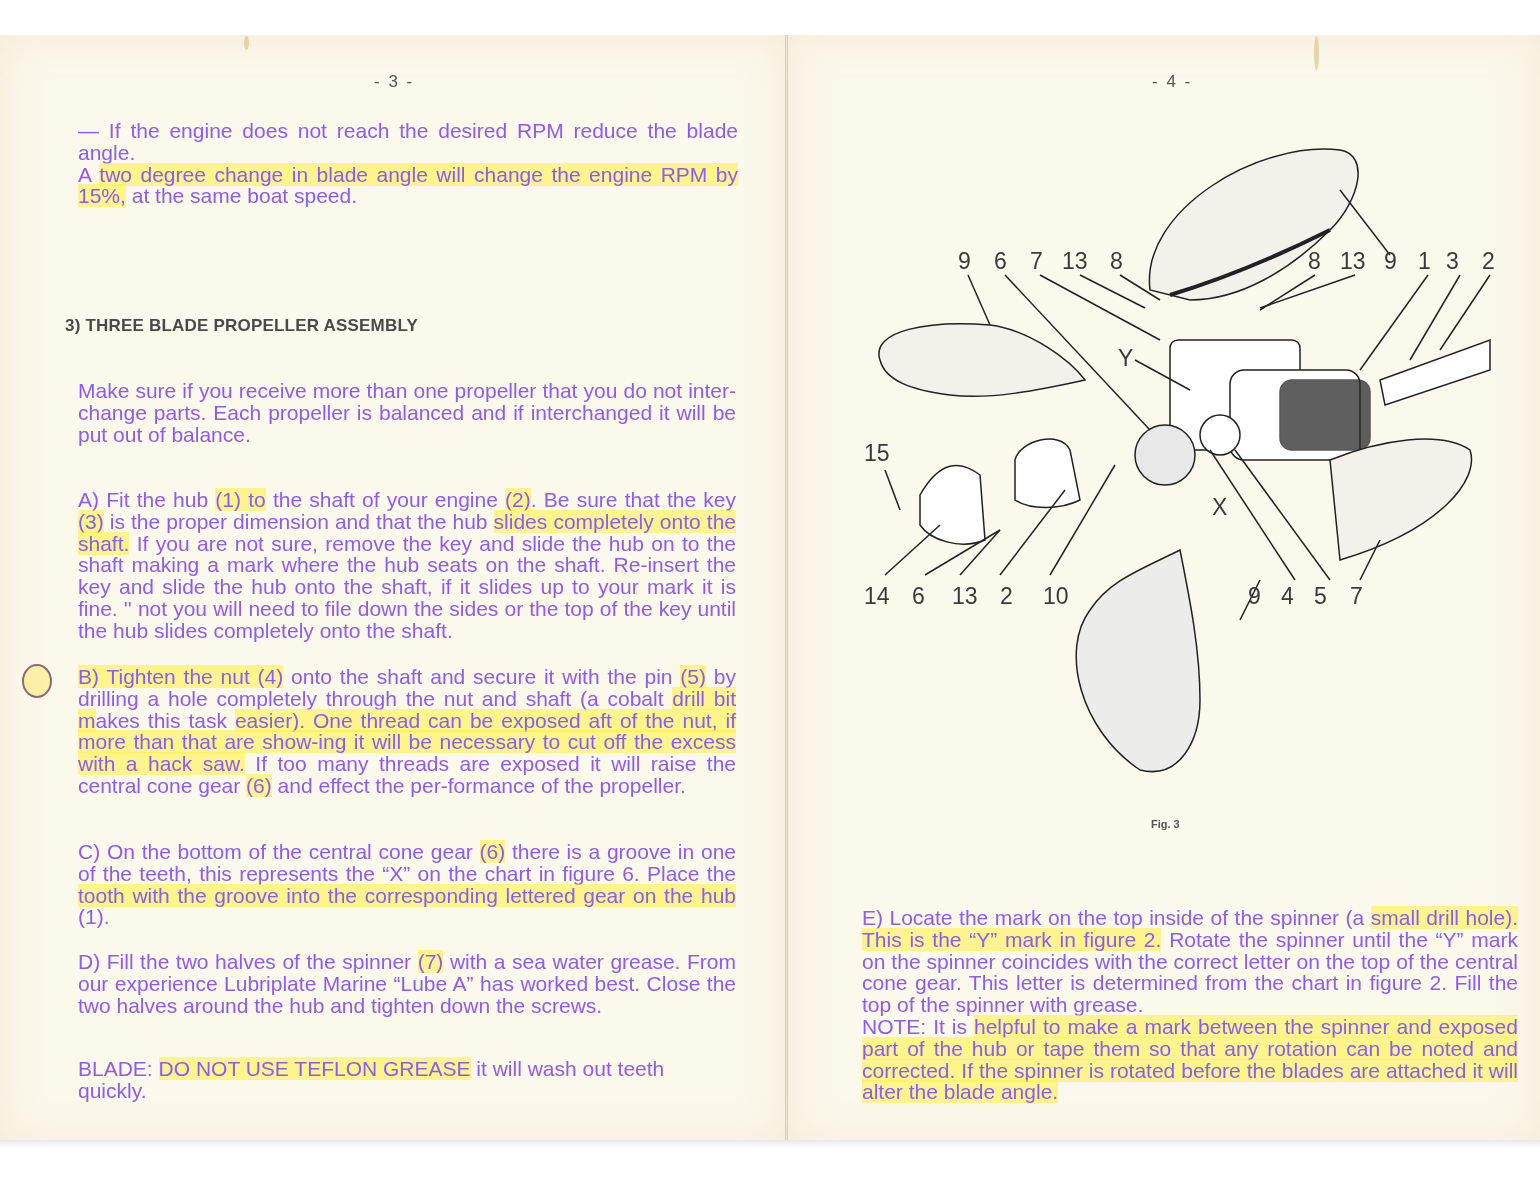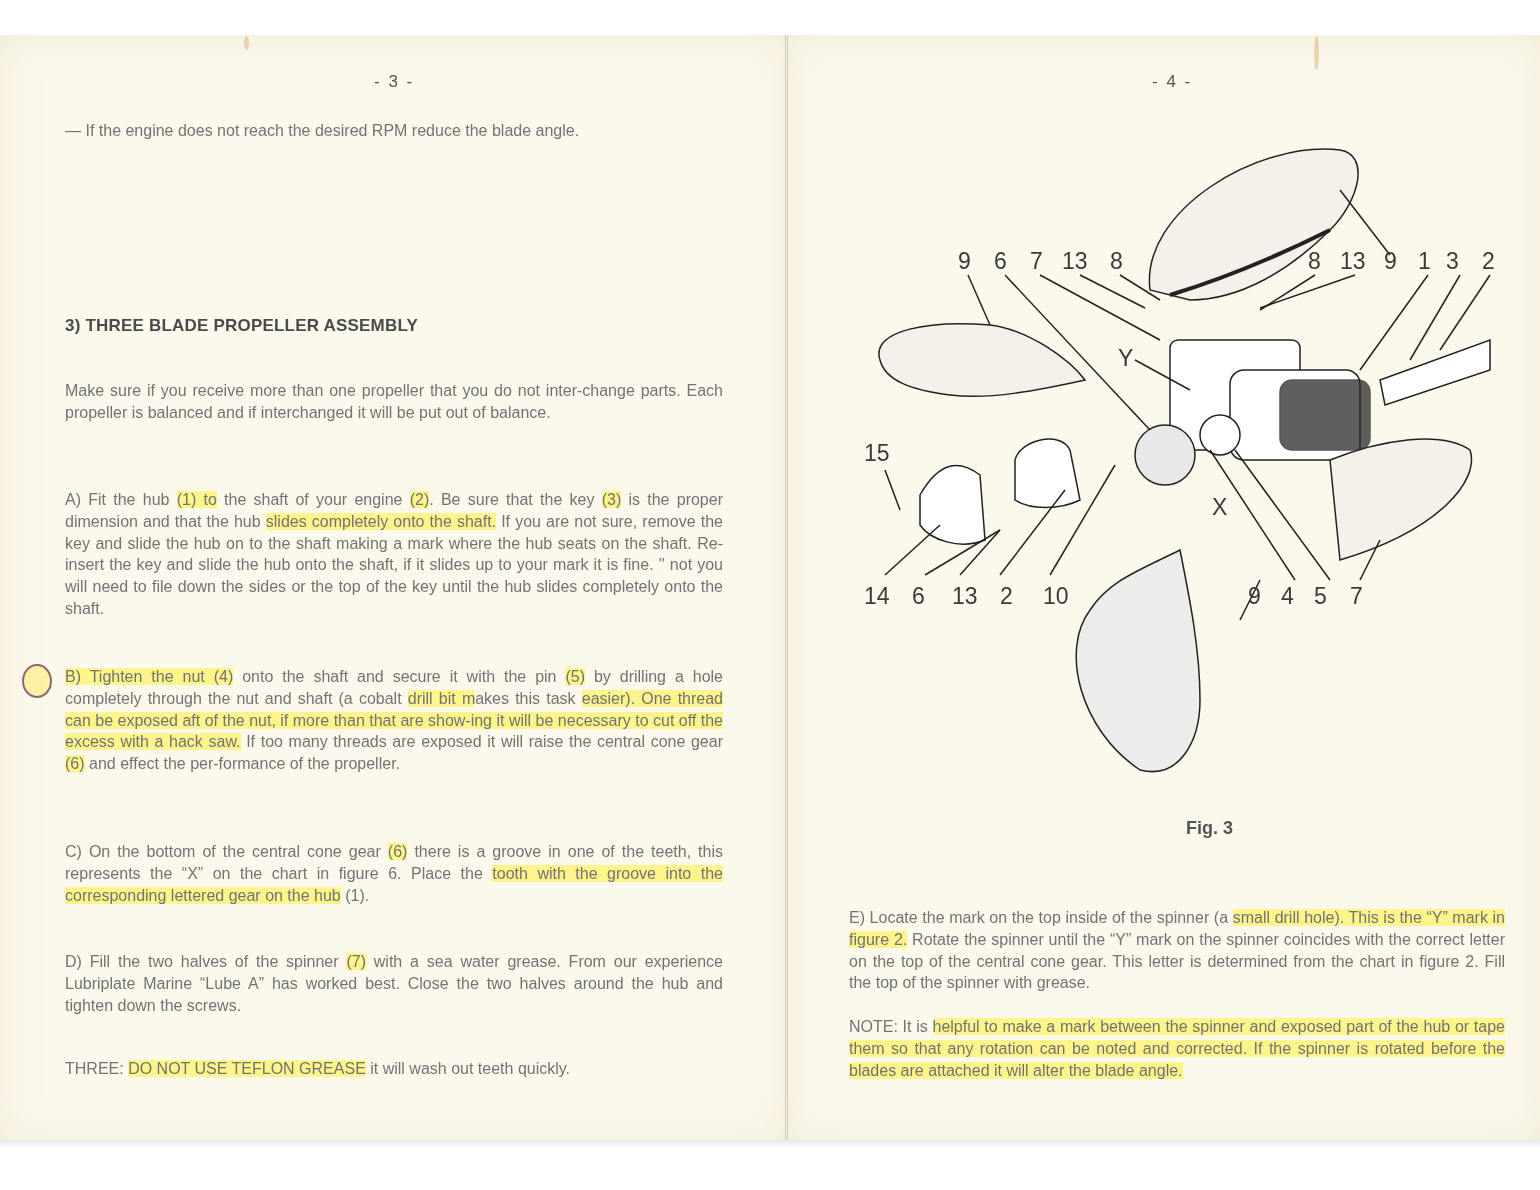--- a/index.html
+++ b/index.html
@@ -7,61 +7,62 @@
          font-family: "Liberation Sans", sans-serif; color: #4a4a4a; }
   .paper { position: absolute; top: 35px; height: 1108px; background: #fbf8ec;
            box-shadow: inset 0 0 40px rgba(220,200,150,0.25); }
   .paper.left { left: 0; width: 786px; }
   .paper.right { left: 788px; width: 752px; }
   .spine { position: absolute; left: 785px; top: 35px; width: 3px; height: 1108px;
            background: linear-gradient(90deg,#c8c2b0,#efe9d8,#c8c2b0); }
   .shadow-bottom { position: absolute; left: 0; top: 1140px; width: 1540px; height: 8px;
            background: linear-gradient(#e5e8ea,#ffffff); }
   .pageno { position: absolute; top: 72px; font-size: 17px; color: #555; letter-spacing: 2px; }
-  .txt { position: absolute; font-size: 16px; line-height: 21.8px; color: #737373;
-         text-align: justify; }
+  .txt { position: absolute; font-size: 21px; line-height: 21.8px; color: #8b5cf6;
+         text-align: justify; margin-left: 13px; }
   .txt p { margin: 0; }
   .hl { background: rgba(255, 240, 60, 0.55); }
   .heading { position: absolute; font-weight: bold; font-size: 17px; color: #4a4a4a; letter-spacing: 0.2px; }
-  .figcap { position: absolute; font-weight: bold; font-size: 18px; color: #555; margin-left: 35px; }
+  .figcap { position: absolute; font-weight: bold; font-size: 11px; color: #555; }
   .callout { position: absolute; font-size: 23px; color: #3a3a3a; }
   .stain { position: absolute; border-radius: 50%; background: rgba(200,150,60,0.35); }
 </style>
 </head>
 <body>
 
 <div class="paper left"></div>
 <div class="paper right"></div>
 <div class="spine"></div>
 <div class="shadow-bottom"></div>
 
 <div class="stain" style="left:244px;top:36px;width:5px;height:14px;"></div>
 <div class="stain" style="left:1314px;top:36px;width:5px;height:34px;"></div>
 
 <div class="pageno" style="left:374px;">- 3 -</div>
 
 <div class="txt" style="left:65px;top:120px;width:660px;">
   <p>— If the engine does not reach the desired RPM reduce the blade angle.</p>
+  <p><span>A </span><span class="hl">two degree change in blade angle will change the engine RPM by 15%,</span><span> at the same boat speed.</span></p>
 </div>
 
 <div class="heading" style="left:65px;top:316px;">3) THREE BLADE PROPELLER ASSEMBLY</div>
 
 <div class="txt" style="left:65px;top:380px;width:658px;">Make sure if you receive more than one propeller that you do not inter-change parts. Each propeller is balanced and if interchanged it will be put out of balance.</div>
 
 <div class="txt" style="left:65px;top:489px;width:658px;"><span>A)   Fit the hub </span><span class="hl">(1) to</span><span> the shaft of your engine </span><span class="hl">(2)</span><span>. Be sure that the key </span><span class="hl">(3)</span><span> is the proper dimension and that the hub </span><span class="hl">slides completely onto the shaft.</span><span> If you are not sure, remove the key and slide the hub on to the shaft making a mark where the hub seats on the shaft. Re-insert the key and slide the hub onto the shaft, if it slides up to your mark it is fine. '' not you will need to file down the sides or the top of the key until the hub slides completely onto the shaft.</span></div>
 
 <div style="position:absolute;left:22px;top:664px;width:26px;height:30px;border-radius:50%;border:2px solid #8a6a7a;background:rgba(255,230,60,0.4);"></div>
 
 <div class="txt" style="left:65px;top:666px;width:658px;"><span class="hl">B)   Tighten the nut </span><span class="hl">(4)</span><span> onto the shaft and secure it with the pin </span><span class="hl">(5)</span><span> by drilling a hole completely through the nut and shaft (a cobalt </span><span class="hl">drill bit m</span><span>akes this task </span><span class="hl">easier). One thread can be exposed aft of the nut, if more than that are show-ing it will be necessary to cut off the excess with a hack saw.</span><span> If too many threads are exposed it will raise the central cone gear </span><span class="hl">(6)</span><span> and effect the per-formance of the propeller.</span></div>
 
 <div class="txt" style="left:65px;top:841px;width:658px;"><span>C)   On the bottom of the central cone gear </span><span class="hl">(6)</span><span> there is a groove in one of the teeth, this represents the “X” on the chart in figure 6. Place the </span><span class="hl">tooth with the groove into the corresponding lettered gear on the hub</span><span> (1).</span></div>
 
 <div class="txt" style="left:65px;top:951px;width:658px;"><span>D)   Fill the two halves of the spinner </span><span class="hl">(7)</span><span> with a sea water grease. From our experience Lubriplate Marine “Lube A” has worked best. Close the two halves around the hub and tighten down the screws.</span></div>
 
-<div class="txt" style="left:65px;top:1058px;width:658px;text-align:left;"><span>THREE: </span><span class="hl">DO NOT USE TEFLON GREASE</span><span> it will wash out teeth quickly.</span></div>
+<div class="txt" style="left:65px;top:1058px;width:658px;text-align:left;"><span>BLADE: </span><span class="hl">DO NOT USE TEFLON GREASE</span><span> it will wash out teeth quickly.</span></div>
 
 <div class="pageno" style="left:1152px;">- 4 -</div>
 
 <svg style="position:absolute;left:840px;top:130px;" width="680" height="660" viewBox="0 0 680 660">
   <g stroke="#222" stroke-width="1.5" fill="none">
 
     <path d="M310 160 C300 80 420 10 500 20 C530 25 520 70 490 100 C450 140 400 170 350 170 Z" fill="#f3f1ea"></path>
     <path d="M330 165 C380 150 430 130 490 100" fill="none" stroke-width="4"></path>
 
     <path d="M40 230 C30 200 90 190 150 195 C190 200 230 230 245 250 C200 260 150 270 110 265 C70 260 45 250 40 230 Z" fill="#f3f1ea"></path>

